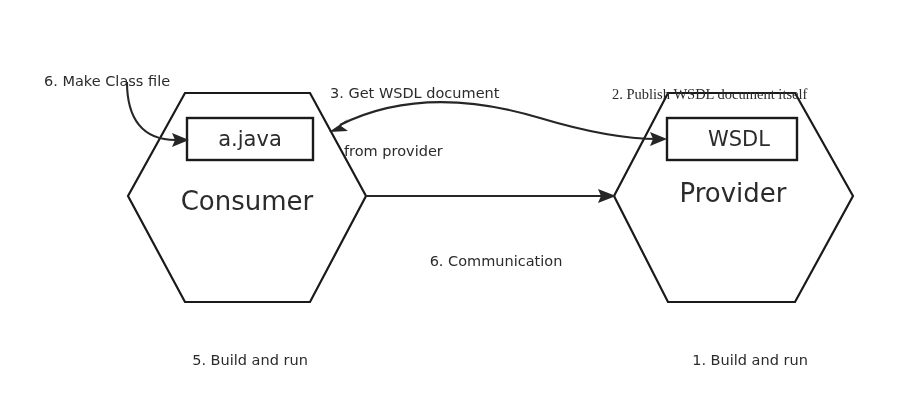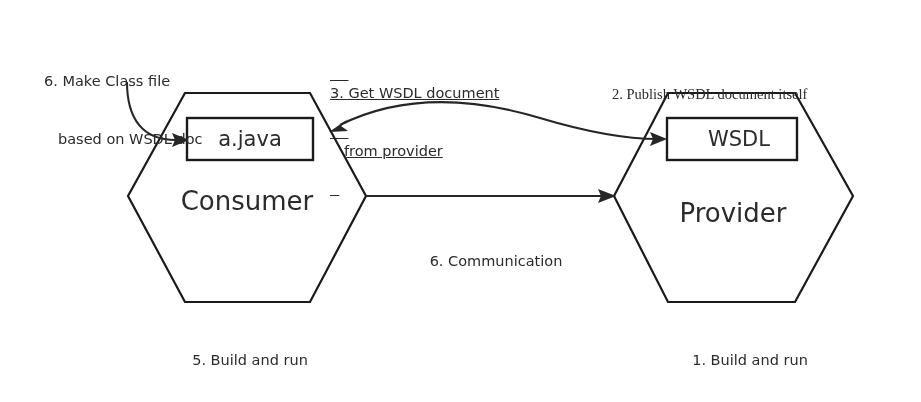--- a/index.html
+++ b/index.html
@@ -65,27 +65,27 @@
     font-size: 21px;
     text-align: center;
   }
   .step-label {
     font-size: 14.5px;
   }
   .step-center {
     text-align: center;
   }
   .lbl-step4   { left: 44px;  top: 34px;  width: 210px; text-align: left; }
-  .lbl-step3   { left: 330px; top: 46px;  width: 220px; text-align: left; text-decoration: underline; }
+  .lbl-step3   { left: 330px; top: 46px;  width: 220px; text-align: left; }
   .lbl-step2   { left: 612px; top: 47px;  width: 280px; text-align: left; font-family: Liberation Serif, serif; }
   .lbl-step6   { left: 376px; top: 214px; width: 240px; }
   .lbl-step5   { left: 150px; top: 313px; width: 200px; }
   .lbl-step1   { left: 650px; top: 313px; width: 200px; }
   .lbl-consumer{ left: 166px; top: 184px; width: 162px; }
-  .lbl-provider{ left: 652px; top: 196px; width: 162px; }
+  .lbl-provider{ left: 652px; top: 176px; width: 162px; }
   .lbl-ajava   { left: 187px; top: 126px; width: 126px; }
   .lbl-wsdl    { left: 667px; top: 126px; width: 144px; }
 </style>
 </head>
 <body>
 
 <div id="diagram-root">
 
   <svg class="canvas" viewBox="0 0 921 402" xmlns="http://www.w3.org/2000/svg">
 
@@ -110,21 +110,20 @@
   </svg>
 
   <div class="txt node-title lbl-consumer">Consumer</div>
   <div class="txt node-title lbl-provider">Provider</div>
 
   <div class="txt box-label lbl-ajava">a.java</div>
   <div class="txt box-label lbl-wsdl">WSDL</div>
 
   <div class="txt step-label lbl-step4">
     <div>6. Make Class file</div>
-    <div style="padding-left:14px">based on WSDL doc</div>
   </div>
 
   <div class="txt step-label lbl-step3">
     <div>3. Get WSDL document</div>
     <div style="padding-left:14px">from provider</div>
   </div>
 
   <div class="txt step-label lbl-step2">
     <div>2. Publish WSDL document itself</div>
   </div>

